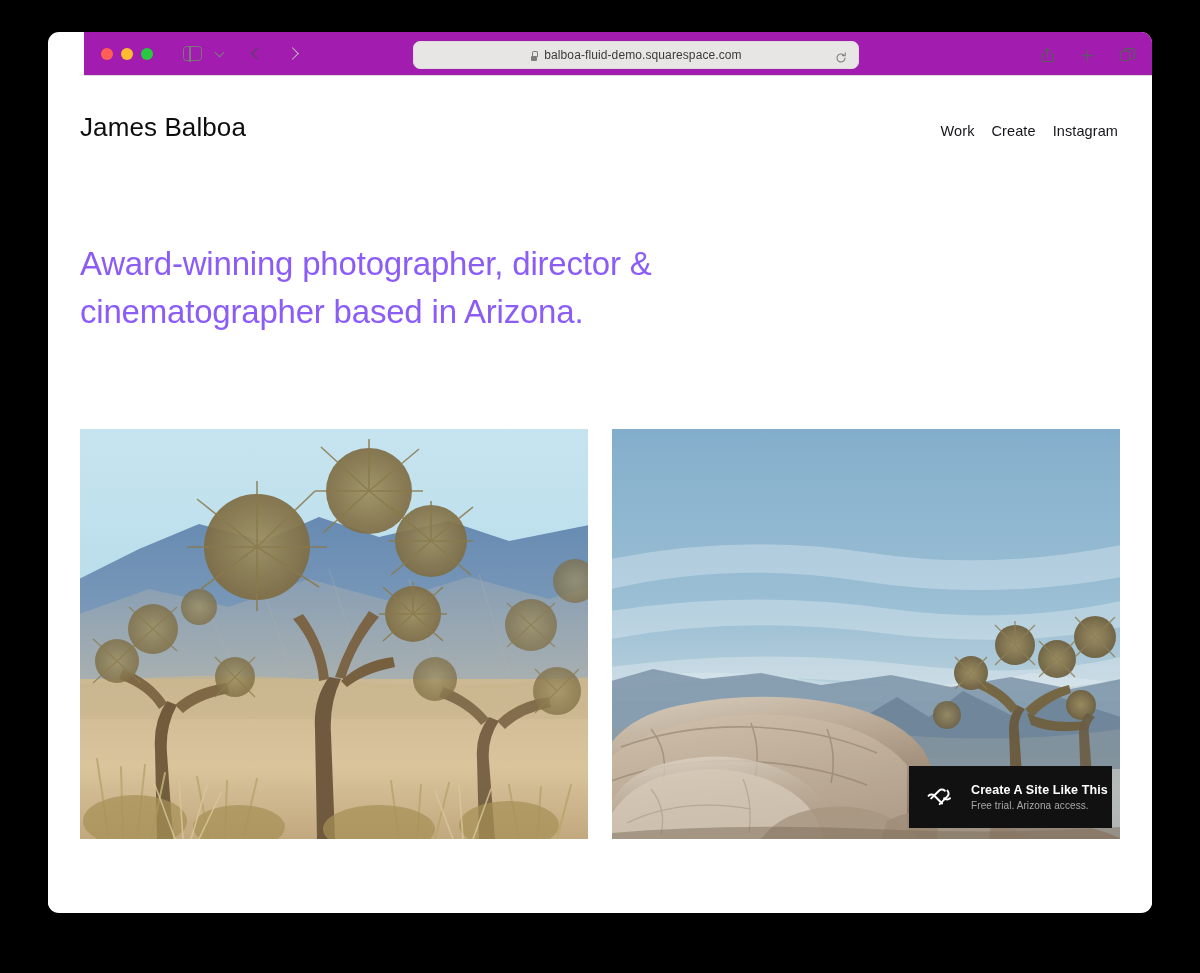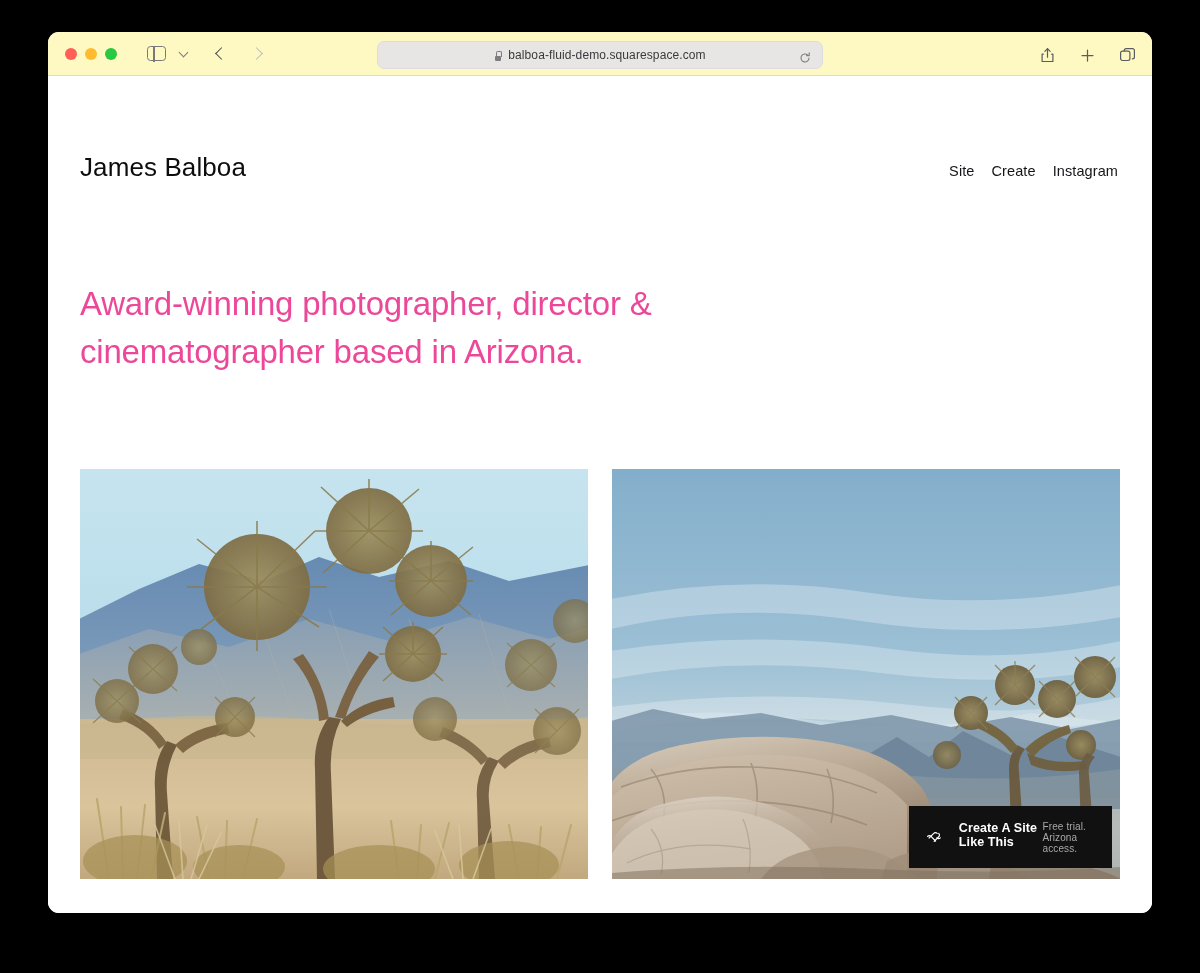--- a/index.html
+++ b/index.html
@@ -18,24 +18,25 @@
     background:#ffffff;
     border-radius:11px;
     overflow:hidden;
     box-shadow:0 8px 34px rgba(0,0,0,0.55);
   }
 
   
   #toolbar {
     position:relative;
     height:44px;
-    background:#fef9c3;
+    background:#a21caf;
     border-bottom:1px solid #dcdbda;
     display:flex;
     align-items:center;
+    margin-left:36px;
   }
   .traffic-lights { display:flex; gap:8px; margin-left:17px; }
   .tl { width:12px; height:12px; border-radius:50%; }
   .tl-red    { background:#ff5f57; }
   .tl-yellow { background:#febc2e; }
   .tl-green  { background:#28c840; }
 
   .tb-group { display:flex; align-items:center; }
   #sidebar-toggle {
     margin-left:30px;
@@ -113,21 +114,20 @@
     display:flex; align-items:center; gap:23px;
   }
   .tb-icon { width:17px; height:17px; }
 
   
   #page {
     height:835px;
     background:#ffffff;
     position:relative;
     overflow:hidden;
-    margin-top:40px;
   }
 
   #site-header {
     display:flex;
     align-items:baseline;
     justify-content:space-between;
     padding:36px 34px 0 32px;
   }
   #site-title {
     font-size:26px;
@@ -144,21 +144,21 @@
     cursor:pointer;
   }
 
   #hero {
     padding:97px 32px 0 32px;
   }
   #hero-heading {
     font-size:33px;
     line-height:48px;
     font-weight:400;
-    color:#ec4899;
+    color:#8b5cf6;
     letter-spacing:-0.2px;
     max-width:620px;
   }
 
   #gallery {
     margin-top:93px;
     padding:0 32px;
     display:flex;
     gap:24px;
   }
@@ -177,21 +177,21 @@
     bottom:11px;
     width:203px;
     height:62px;
     background:#111111;
     display:flex;
     align-items:center;
     padding-left:17px;
     gap:15px;
     cursor:pointer;
   }
-  #badge-text-wrap { display:flex; flex-direction:row; gap:3px; }
+  #badge-text-wrap { display:flex; flex-direction:column; gap:3px; }
   #badge-title {
     font-size:12.5px;
     font-weight:700;
     color:#ffffff;
     letter-spacing:0.1px;
   }
   #badge-subtitle {
     font-size:10px;
     color:#a8a8a8;
     letter-spacing:0.1px;
@@ -251,21 +251,21 @@
         </svg>
       </span>
     </div>
   </div>
 
   <div id="page">
 
     <div id="site-header">
       <div id="site-title">James Balboa</div>
       <nav id="site-nav">
-        <span class="nav-link">Site</span>
+        <span class="nav-link">Work</span>
         <span class="nav-link">Create</span>
         <span class="nav-link">Instagram</span>
       </nav>
     </div>
 
     <div id="hero">
       <h1 id="hero-heading">Award-winning photographer, director &amp; cinematographer based in Arizona.</h1>
     </div>
 
     <div id="gallery">

